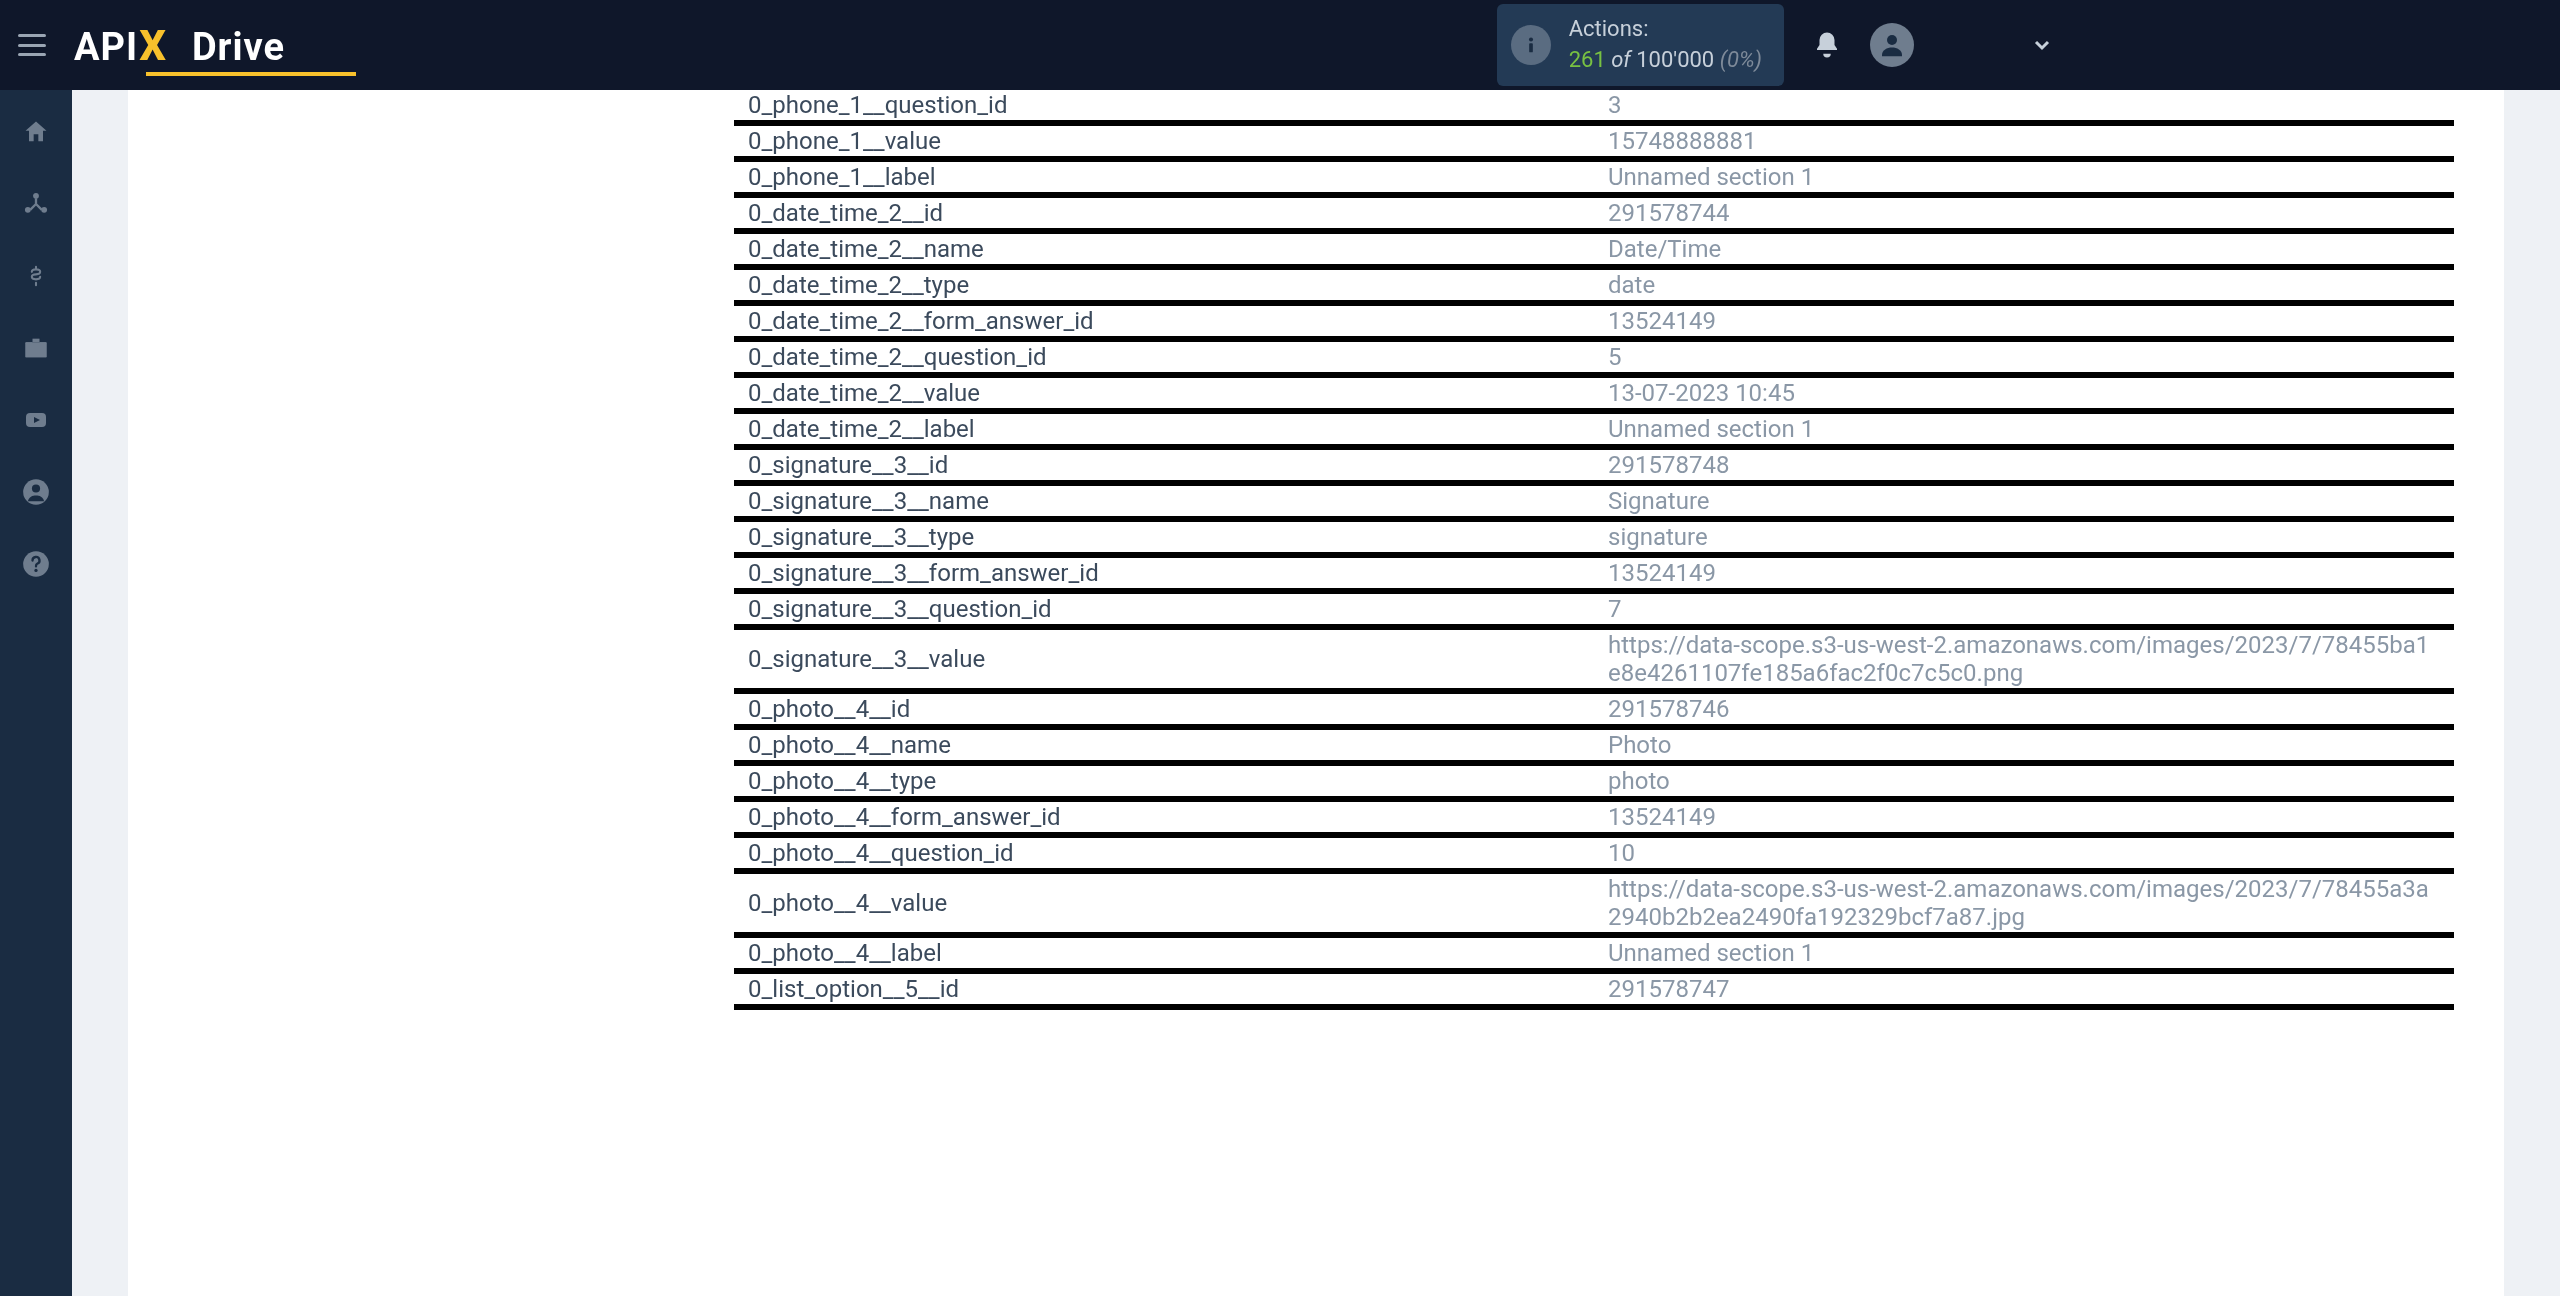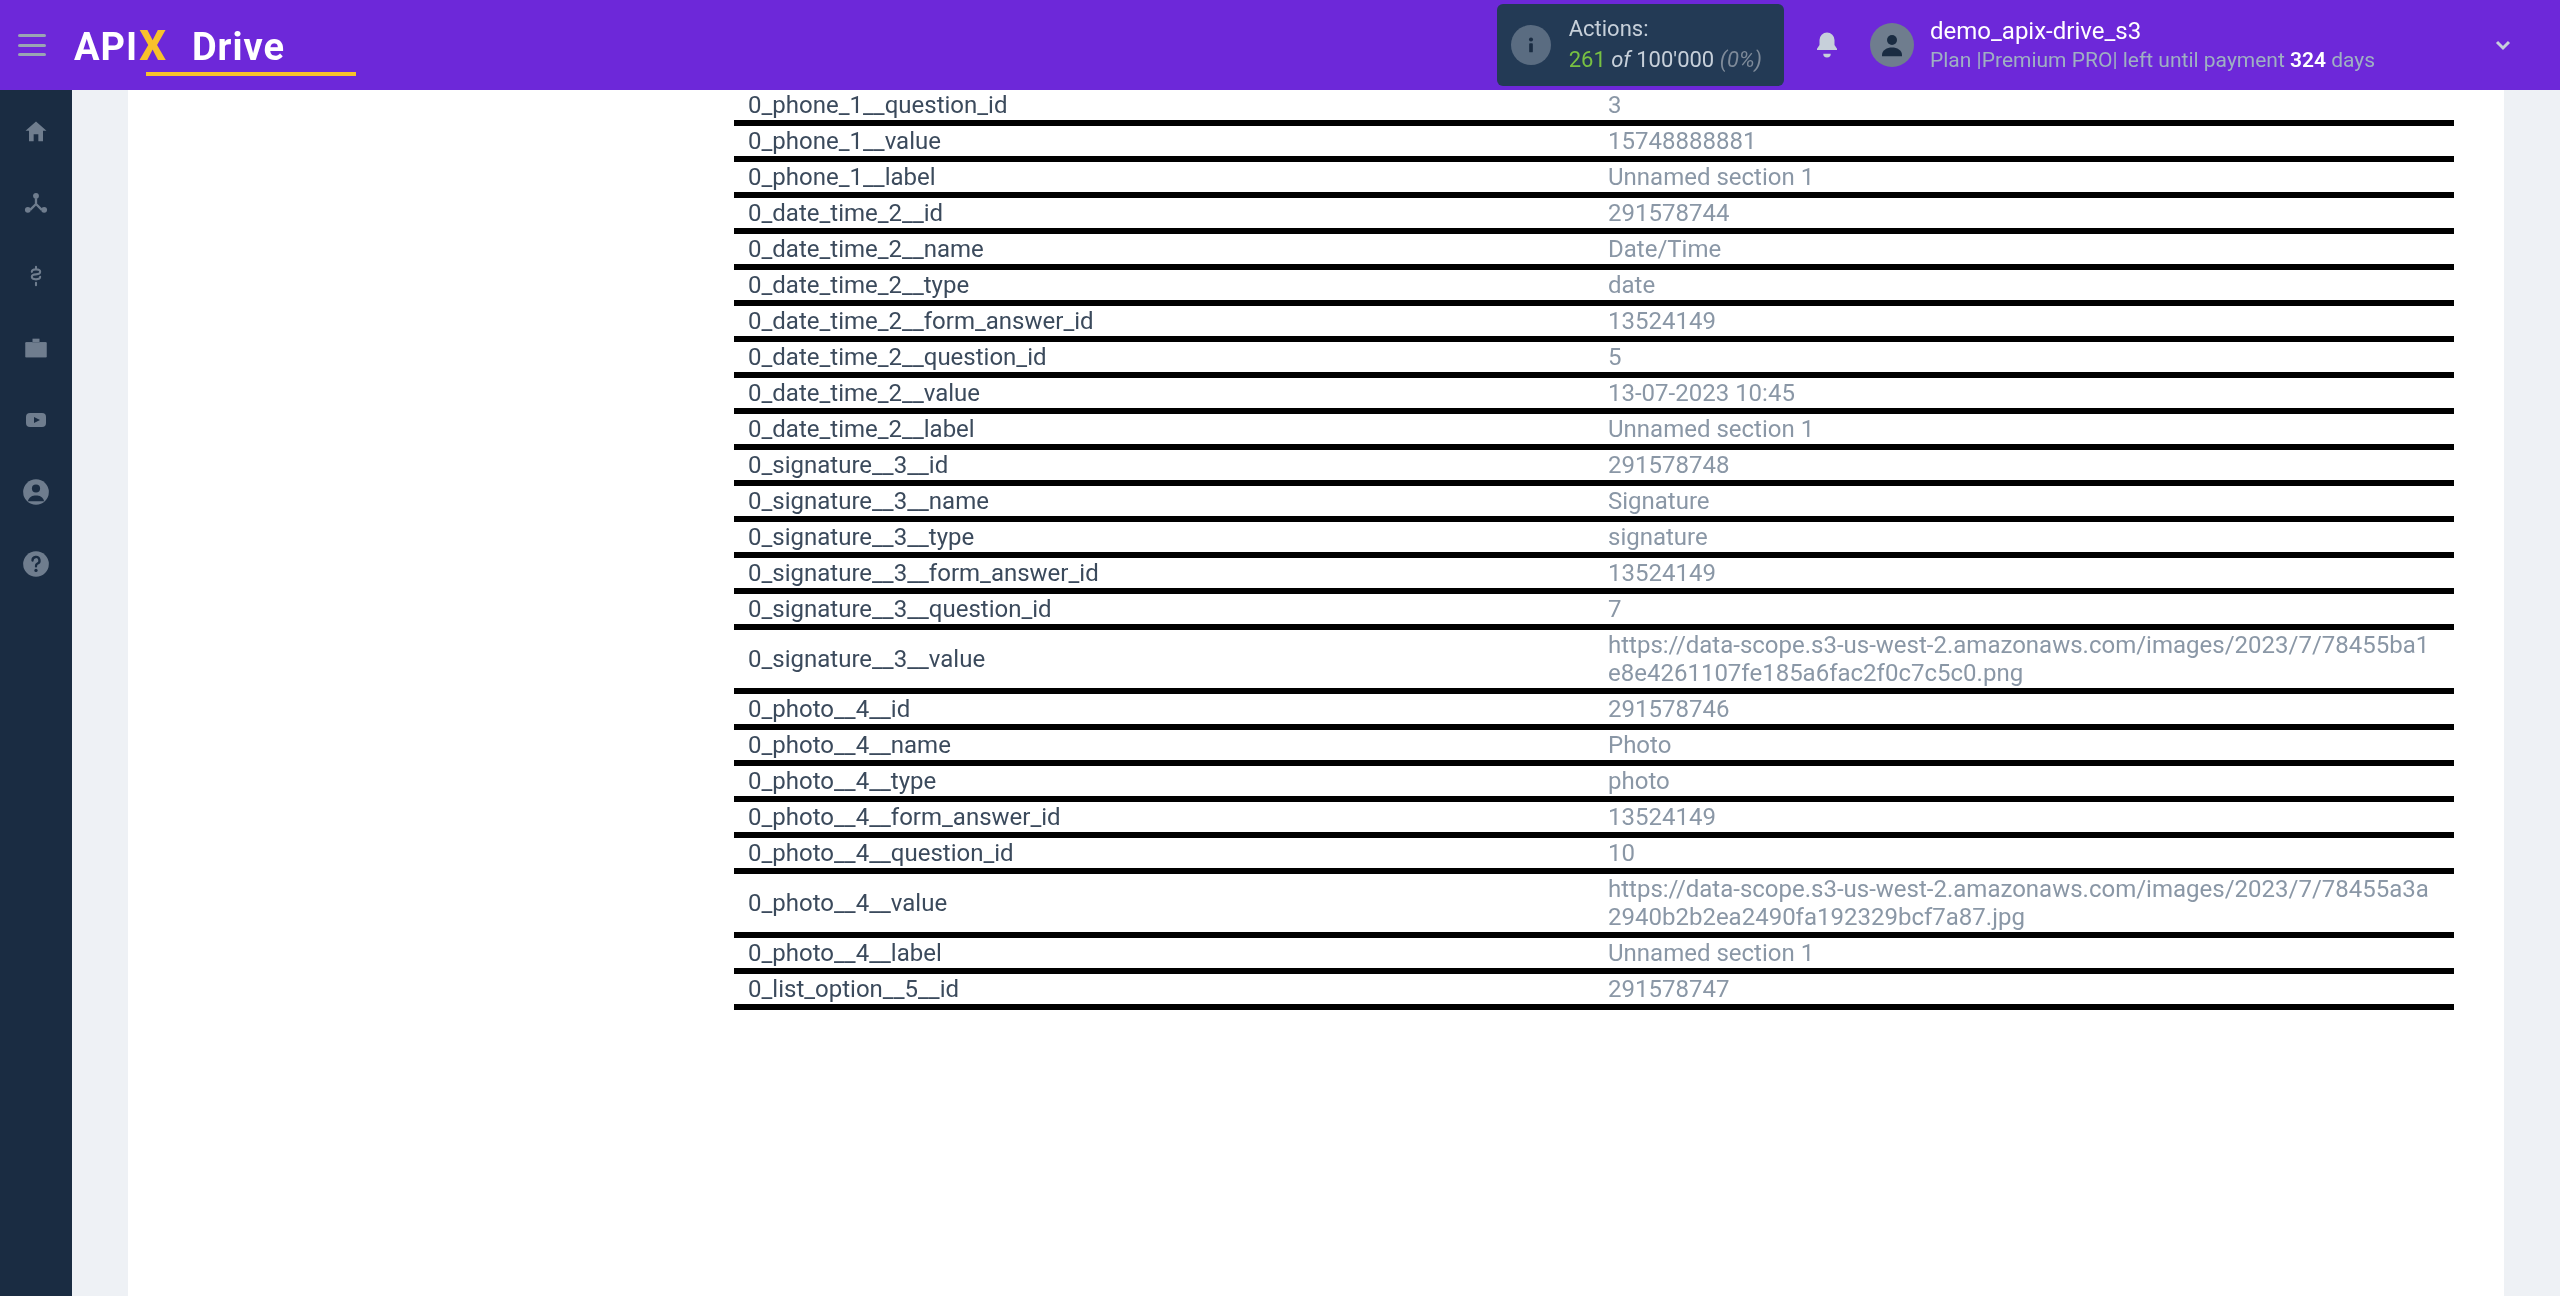--- a/index.html
+++ b/index.html
@@ -7,21 +7,21 @@
     font-family: -apple-system, BlinkMacSystemFont, "Segoe UI", Roboto, "Helvetica Neue", Arial, sans-serif;
     background: #eef1f5;
     width: 2560px;
     height: 1296px;
     overflow: hidden;
   }
 
   
   .header {
     height: 90px;
-    background: #6d28d9;
+    background: #0f172a;
     display: flex;
     align-items: center;
     padding: 0 30px 0 18px;
     color: #fff;
     position: relative;
   }
   .hamburger {
     width: 28px;
     height: 22px;
     display: flex;
@@ -229,26 +229,20 @@
       </svg>
   </div>
 
   <div class="user-block" style="flex:0 0 auto; min-width:660px;">
     <div class="user-avatar">
       <svg width="30" height="30" viewBox="0 0 24 24" fill="#1a2c42">
           <circle cx="12" cy="8" r="4"></circle>
           <path d="M4 20c0-4 4-6 8-6s8 2 8 6v1H4z"></path>
         </svg>
     </div>
-    <div class="user-meta">
-      <div class="user-name">demo_apix-drive_s3</div>
-      <div class="user-plan">
-        <span>Plan |</span><span>Premium PRO</span><span>| left until payment </span><span class="days-num">324</span><span> days</span>
-      </div>
-    </div>
     <div class="chevron-down" style="margin-left:100px;">
       <svg width="24" height="24" viewBox="0 0 24 24" fill="none" stroke="currentColor" stroke-width="3">
           <polyline points="6 9 12 15 18 9"></polyline>
         </svg>
     </div>
   </div>
 </div>
 
 <div class="sidebar">
   <div class="sidebar-item">

